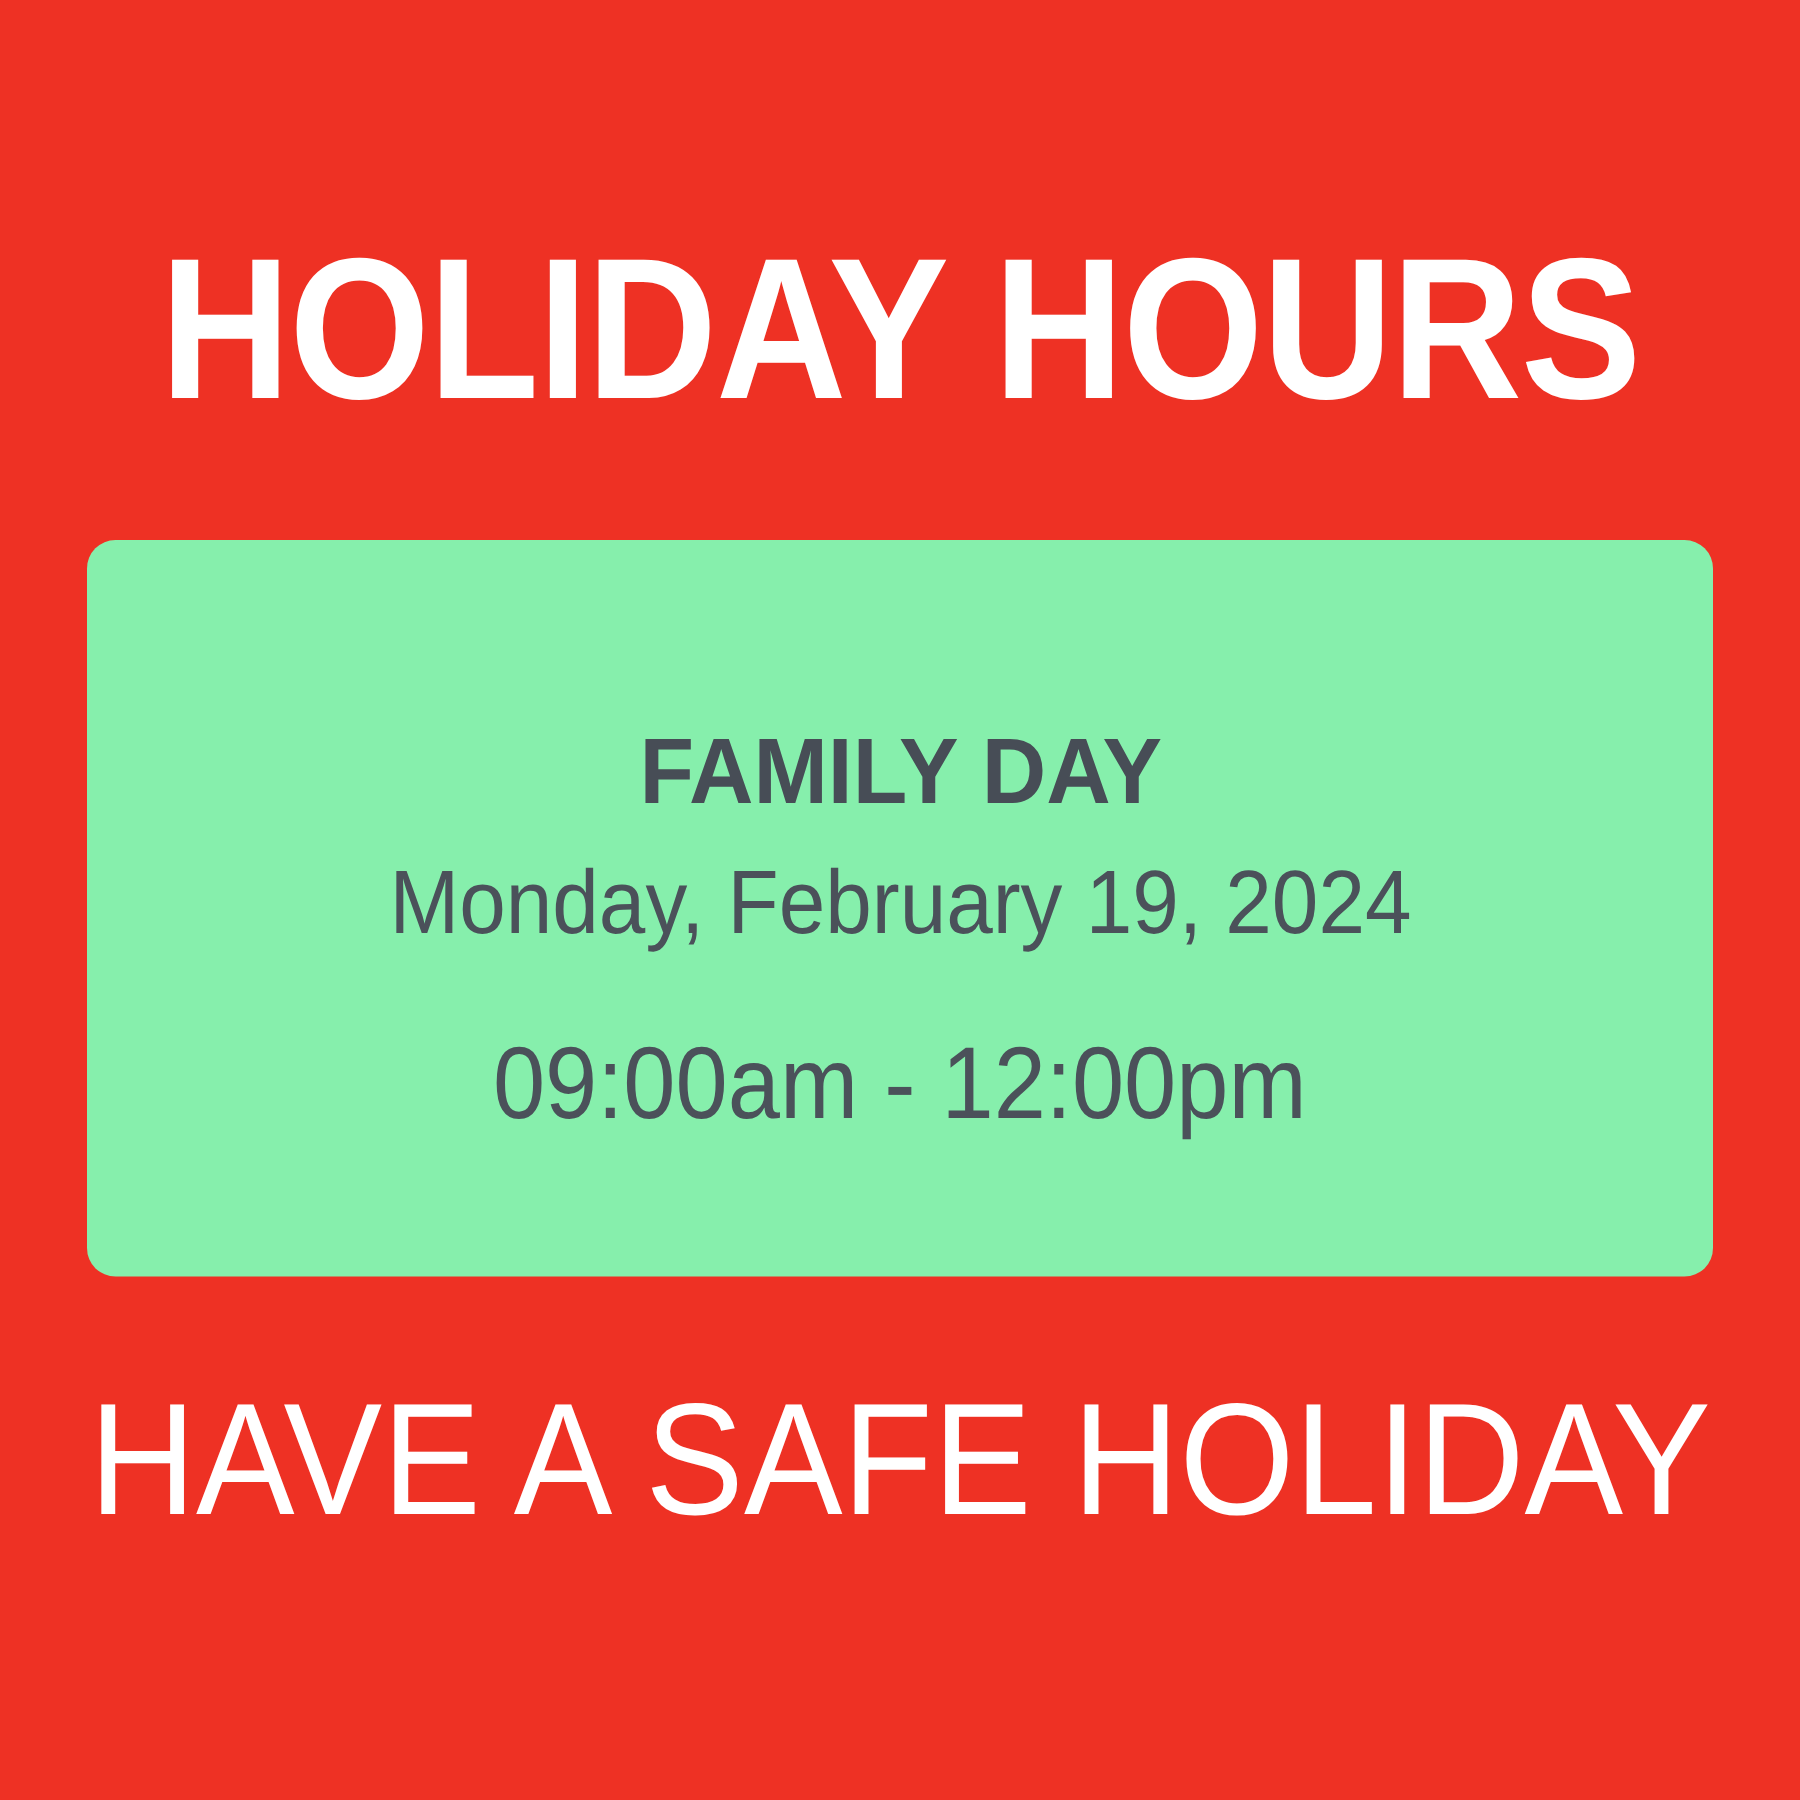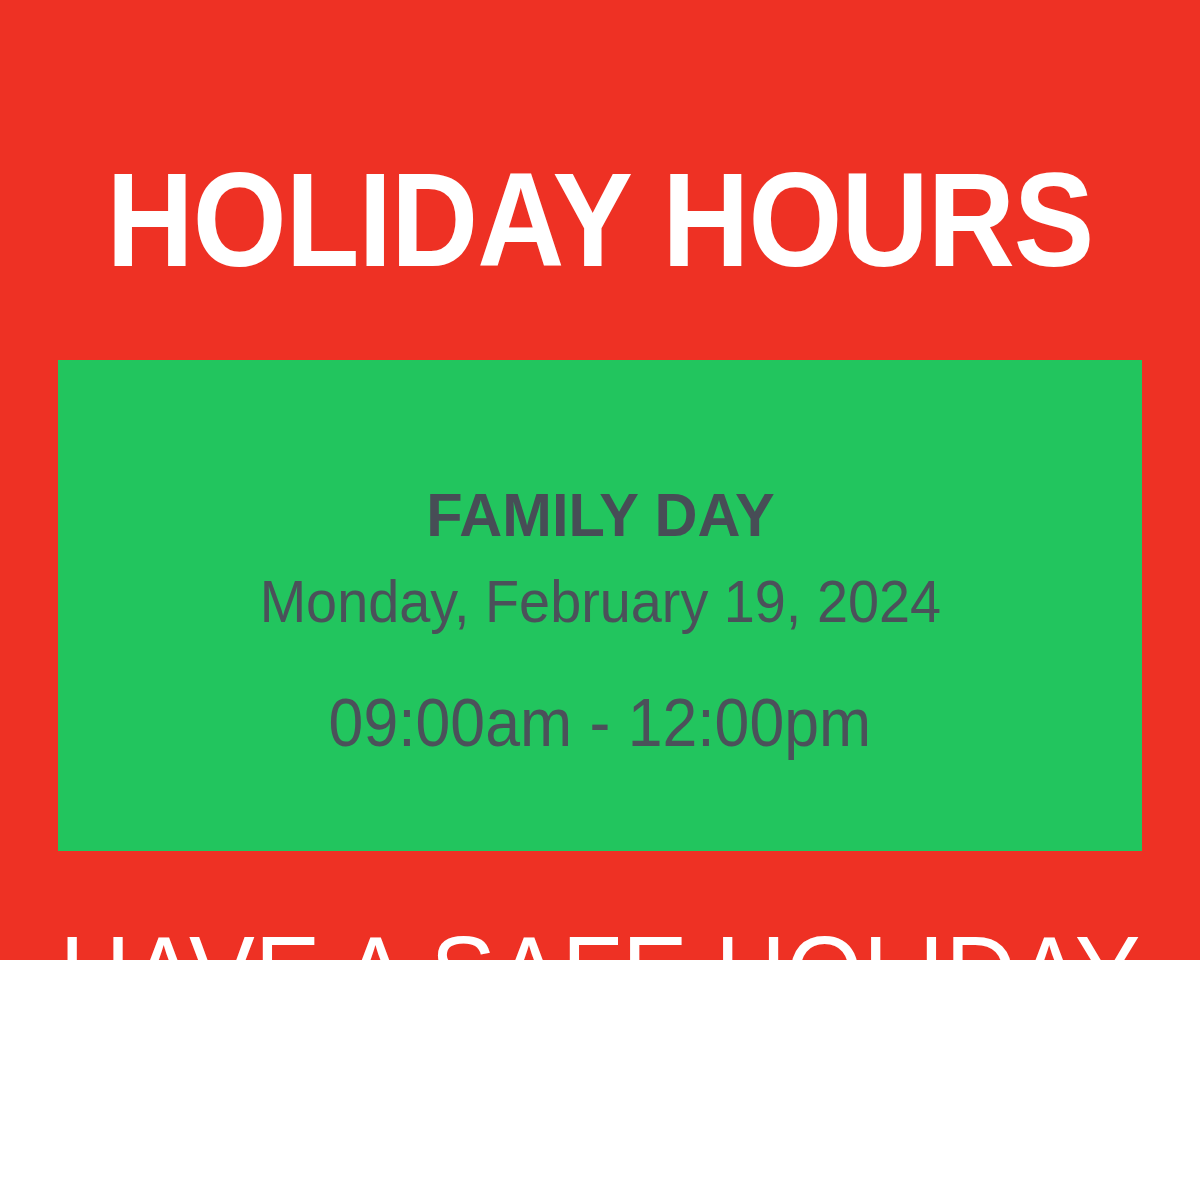--- a/index.html
+++ b/index.html
@@ -9,21 +9,21 @@
   body {
     width: 1200px;
     height: 1200px;
     overflow: hidden;
     font-family: "Liberation Sans", "DejaVu Sans", sans-serif;
   }
 
   #poster {
     position: relative;
     width: 1200px;
-    height: 960px;
+    height: 1200px;
     background: #ee3124;
     box-sizing: border-box;
     text-decoration: underline;
   }
 
   
   #headline {
     position: absolute;
     left: 0;
     top: 150px;
@@ -44,26 +44,27 @@
     user-select: none;
   }
 
   
   #info-card {
     position: absolute;
     left: 58px;
     top: 360px;
     width: 1084px;
     height: 491px;
-    background: #22c55e;
+    background: #86efac;
     box-sizing: border-box;
     display: flex;
     flex-direction: column;
     align-items: center;
     justify-content: flex-start;
+    border-radius: 19px;
   }
 
   .card-inner {
     width: 100%;
     margin-top: 124px;
     display: flex;
     flex-direction: column;
     align-items: center;
   }
 

